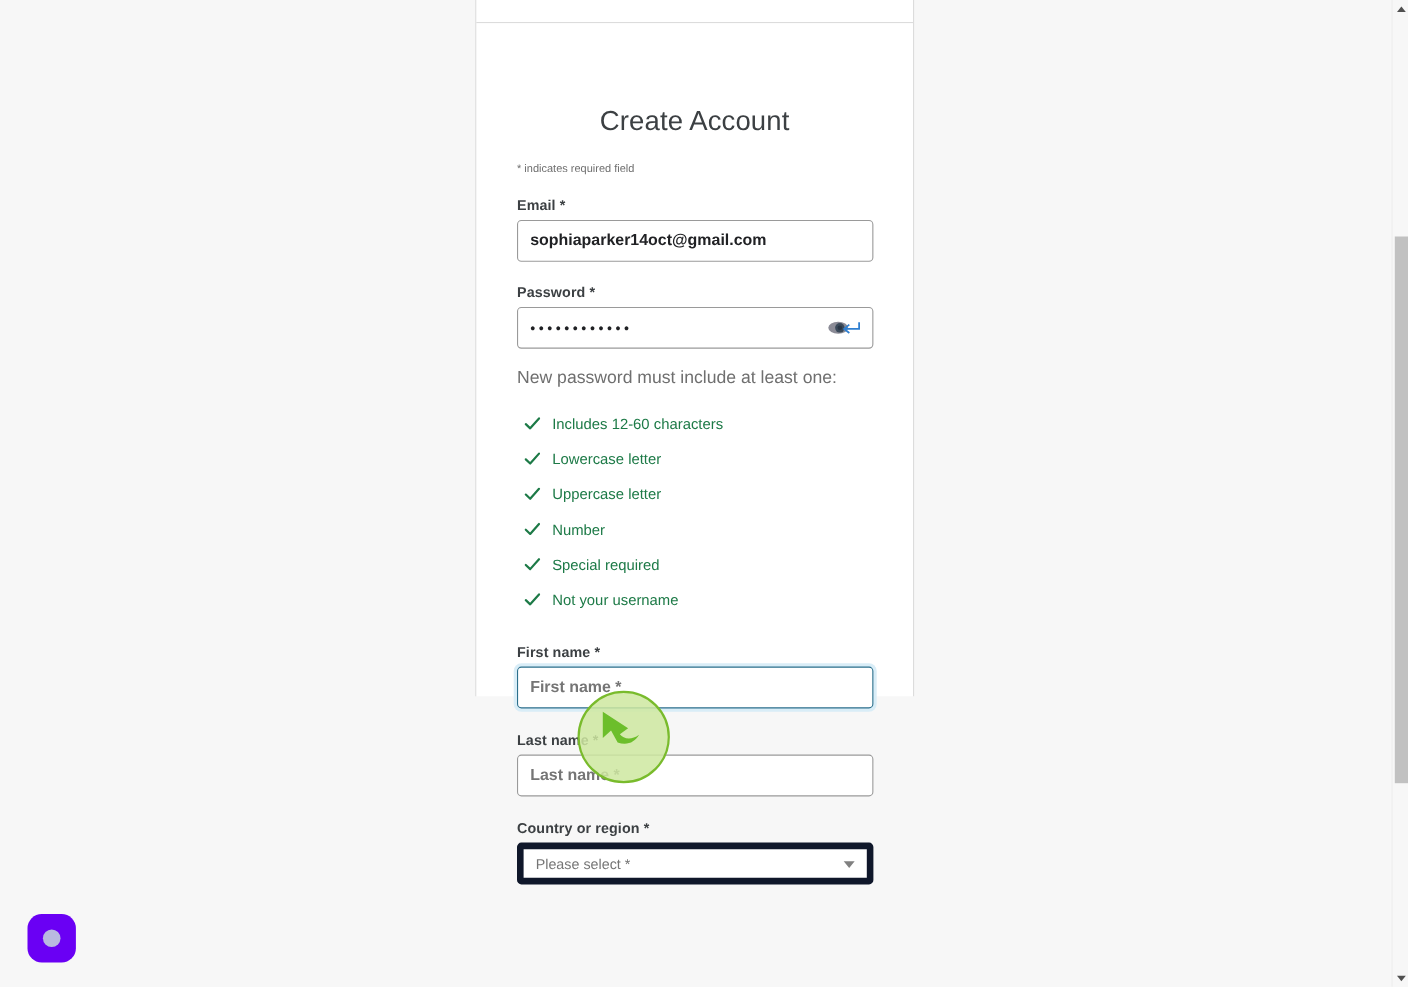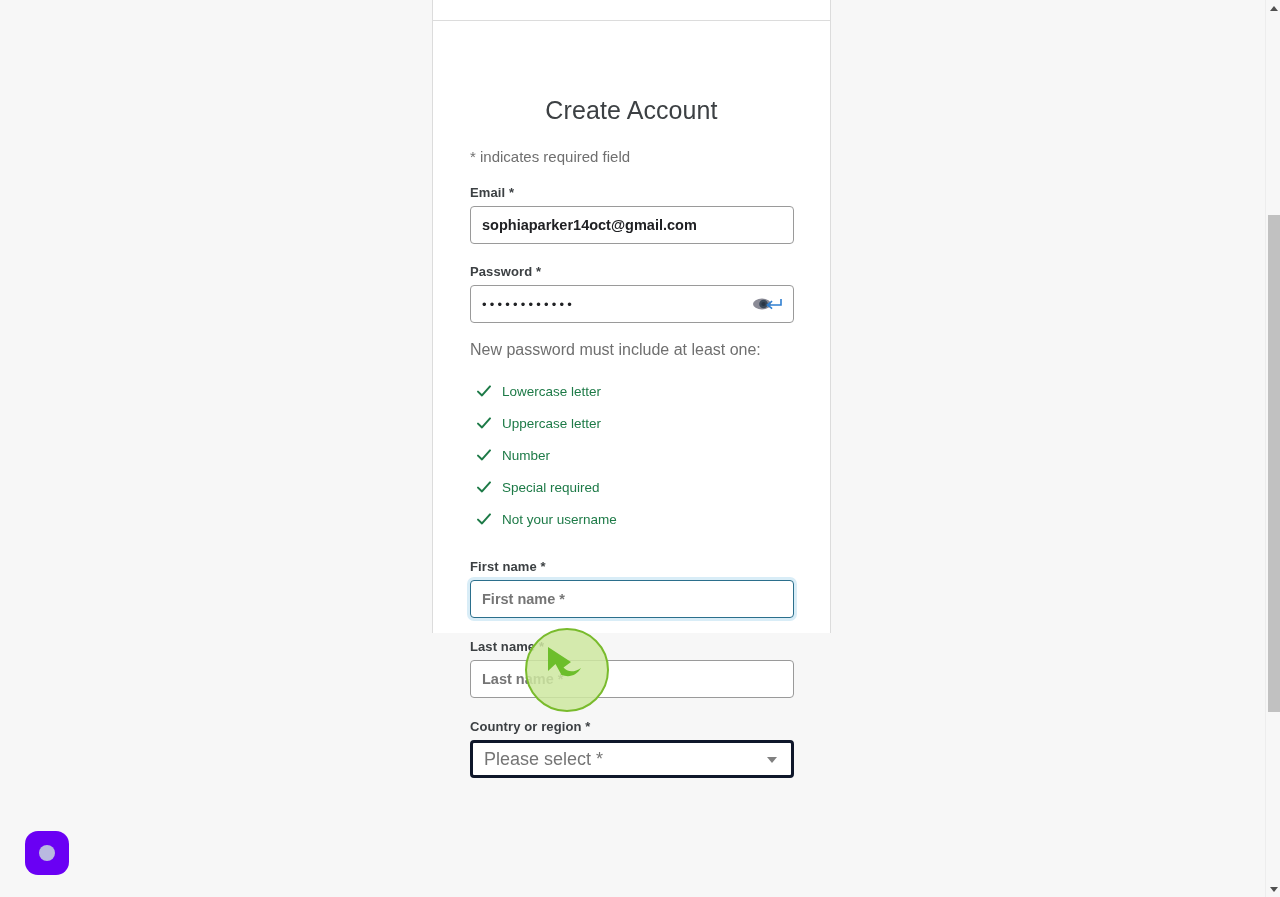--- a/index.html
+++ b/index.html
@@ -59,21 +59,21 @@
     text-align: center;
     font-size: 25px;
     font-weight: 400;
     color: #3c4043;
     letter-spacing: 0.1px;
   }
 
   #required-note {
     margin: 0;
     padding: 23px 0 0 37px;
-    font-size: 15px;
+    font-size: 10px;
     color: #6f6f6f;
   }
 
   
   .field {
     padding: 0 37px;
     margin-top: 20px;
     position: relative;
   }
   .field-label {
@@ -161,26 +161,26 @@
     display: block;
   }
 
   
   .select-wrap { position: relative; }
   .select-box {
     box-sizing: border-box;
     width: 324px;
     height: 38px;
     padding: 0 30px 0 11px;
-    border: 3px solid #0f172a;
+    border: 6px solid #0f172a;
     border-radius: 4px;
     background: #fff;
     display: flex;
     align-items: center;
-    font-size: 18px;
+    font-size: 13px;
     color: #757575;
     cursor: pointer;
   }
   #select-caret {
     position: absolute;
     right: 16px;
     top: 17px;
     width: 0; height: 0;
     border-left: 5px solid transparent;
     border-right: 5px solid transparent;
@@ -311,20 +311,26 @@
         </div>
       </div>
 
       <p id="password-hint">New password must include at least one:</p>
 
       <ul id="password-rules">
         <li>
           <svg class="check-icon" viewBox="0 0 16 16" xmlns="http://www.w3.org/2000/svg">
             <path d="M2 8.6 L6 12.4 L14 3.4" stroke="#1d7a47" stroke-width="2" fill="none" stroke-linecap="round" stroke-linejoin="round"></path>
           </svg>
+          <span>Includes 12-60 characters</span>
+        </li>
+        <li>
+          <svg class="check-icon" viewBox="0 0 16 16" xmlns="http://www.w3.org/2000/svg">
+            <path d="M2 8.6 L6 12.4 L14 3.4" stroke="#1d7a47" stroke-width="2" fill="none" stroke-linecap="round" stroke-linejoin="round"></path>
+          </svg>
           <span>Lowercase letter</span>
         </li>
         <li>
           <svg class="check-icon" viewBox="0 0 16 16" xmlns="http://www.w3.org/2000/svg">
             <path d="M2 8.6 L6 12.4 L14 3.4" stroke="#1d7a47" stroke-width="2" fill="none" stroke-linecap="round" stroke-linejoin="round"></path>
           </svg>
           <span>Uppercase letter</span>
         </li>
         <li>
           <svg class="check-icon" viewBox="0 0 16 16" xmlns="http://www.w3.org/2000/svg">

